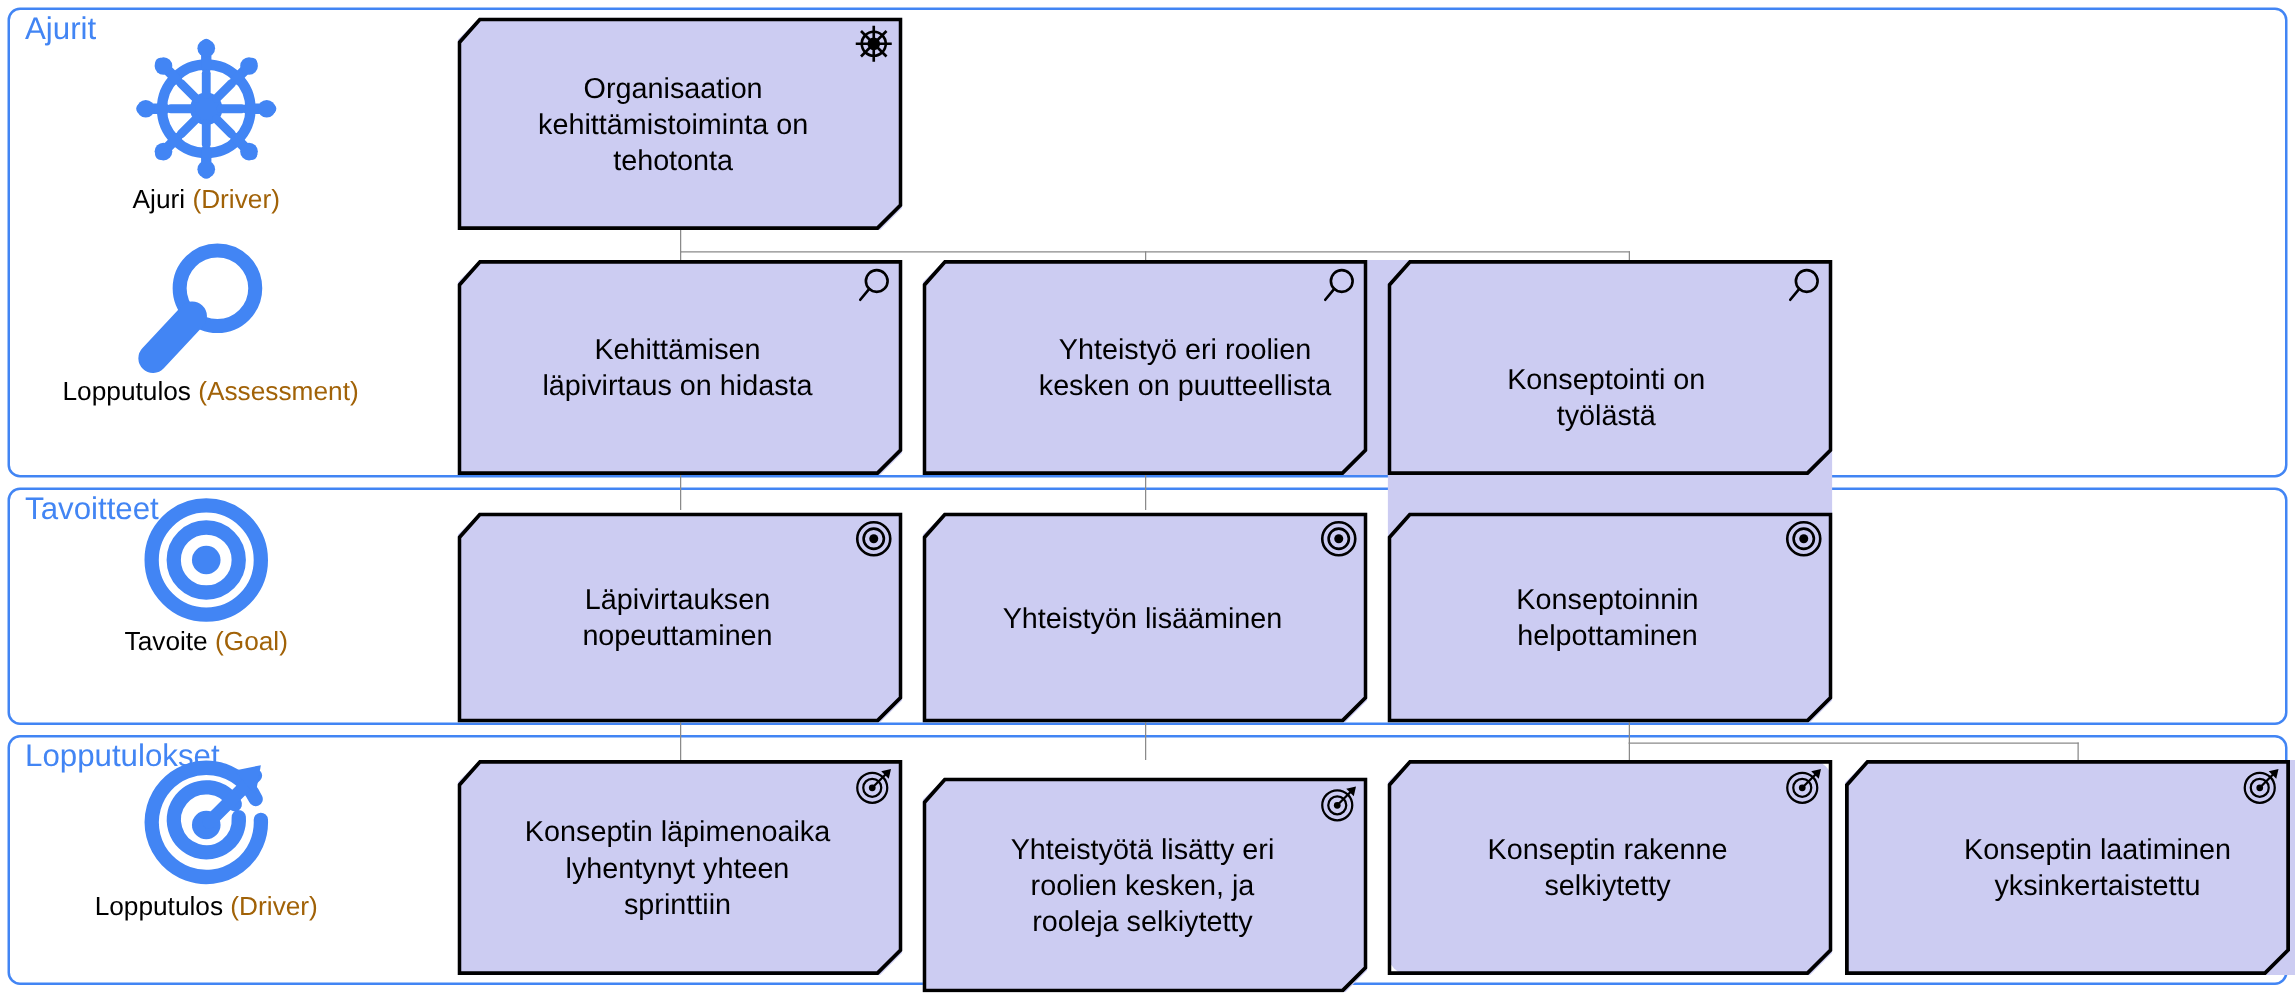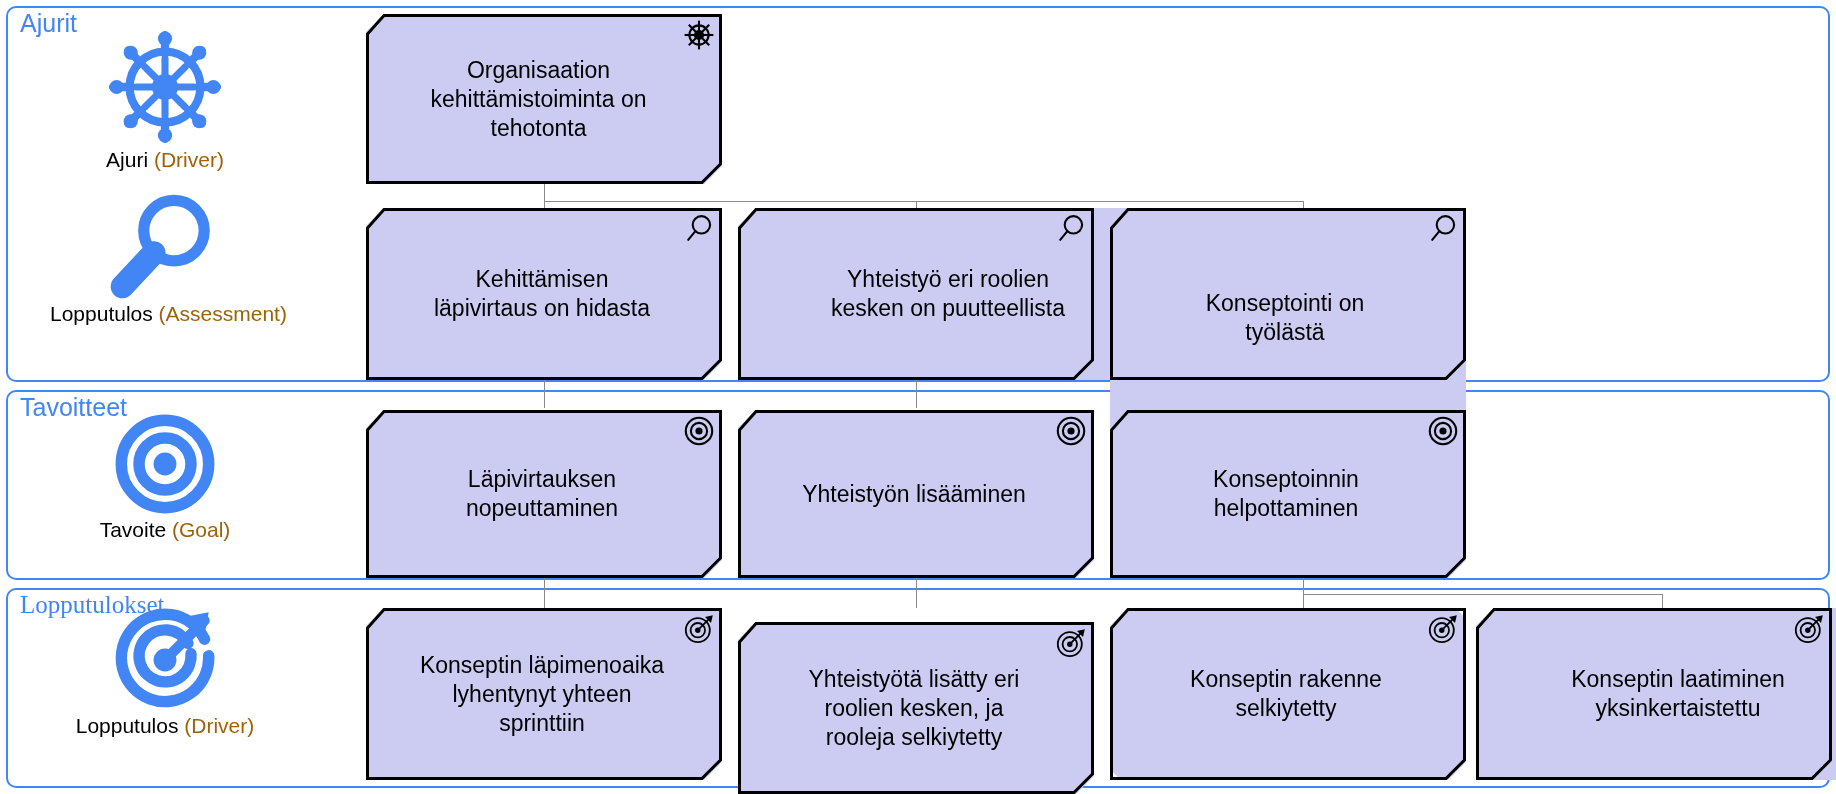--- a/index.html
+++ b/index.html
@@ -116,21 +116,21 @@
   <div class="group" style="left:6px; top:6px; width:1824px; height:376px;">
   </div>
   <div class="group-label" style="left:20px; top:8px;">Ajurit</div>
 
   <div class="group" style="left:6px; top:390px; width:1824px; height:190px;">
   </div>
   <div class="group-label" style="left:20px; top:392px;">Tavoitteet</div>
 
   <div class="group" style="left:6px; top:588px; width:1824px; height:200px;">
   </div>
-  <div class="group-label" style="left:20px; top:590px;font-family:Liberation Serif, serif;">Lopputulokset</div>
+  <div class="group-label" style="left:20px; top:590px;">Lopputulokset</div>
 
   <div class="conn v" style="left:544px; top:182px; height:20px;"></div>
   <div class="conn h" style="left:544px; top:201px; width:760px;"></div>
   <div class="conn v" style="left:544px; top:201px; height:15px;"></div>
   <div class="conn v" style="left:916px; top:201px; height:15px;"></div>
   <div class="conn v" style="left:1303px; top:201px; height:15px;"></div>
 
   <div class="conn v" style="left:544px; top:380px; height:28px;"></div>
   <div class="conn v" style="left:916px; top:380px; height:28px;"></div>
   <div class="conn v" style="left:1303px; top:380px; height:28px;"></div>
@@ -181,21 +181,21 @@
   </div>
 
   <div class="legend" style="left:50px; top:188px;">
     <svg class="legend-icon" width="118" height="112" viewBox="0 0 100 100" aria-hidden="true">
       <circle cx="58" cy="38" r="27" fill="none" stroke="#4285f4" stroke-width="10"></circle>
       <line x1="40" y1="58" x2="12" y2="88" stroke="#4285f4" stroke-width="21" stroke-linecap="round"></line>
     </svg>
     <span class="legend-caption"><span>Lopputulos </span><span class="en">(Assessment)</span></span>
   </div>
 
-  <div class="legend" style="left:50px; top:412px;">
+  <div class="legend" style="left:50px; top:396px;">
     <svg class="legend-icon" width="112" height="104" viewBox="0 0 100 100" aria-hidden="true">
       <circle cx="50" cy="50" r="42" fill="none" stroke="#4285f4" stroke-width="11"></circle>
       <circle cx="50" cy="50" r="25" fill="none" stroke="#4285f4" stroke-width="11"></circle>
       <circle cx="50" cy="50" r="11" fill="#4285f4"></circle>
     </svg>
     <span class="legend-caption"><span>Tavoite </span><span class="en">(Goal)</span></span>
   </div>
 
   <div class="legend" style="left:50px; top:608px;">
     <svg class="legend-icon" width="112" height="104" viewBox="0 0 100 100" aria-hidden="true">

